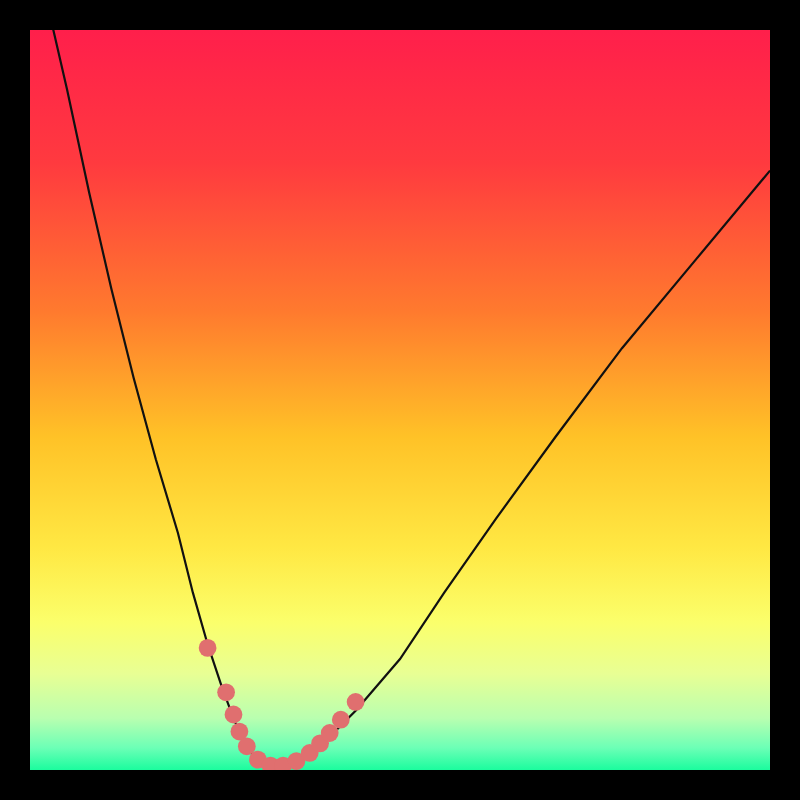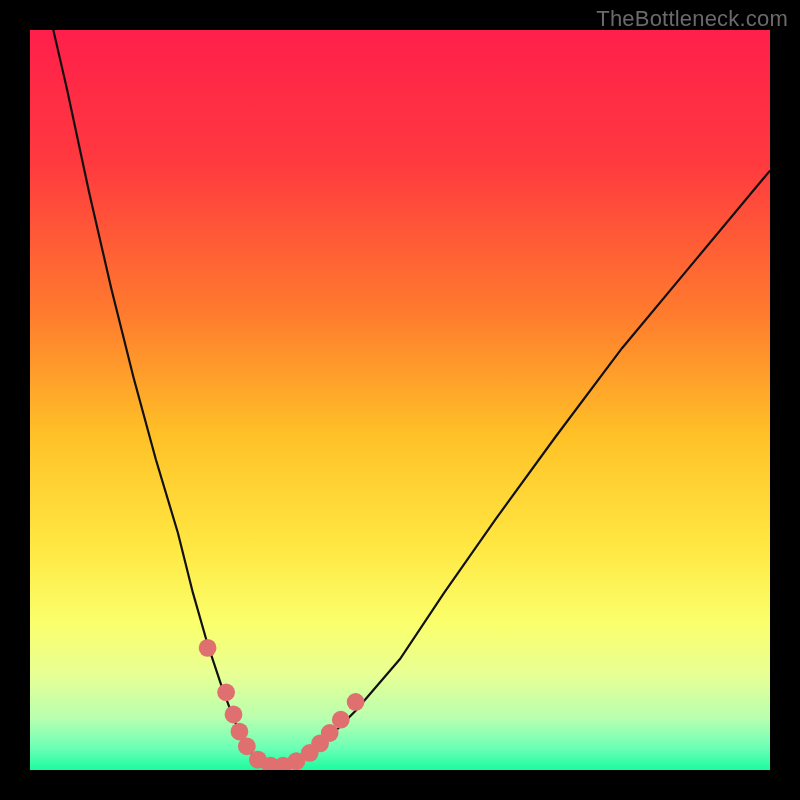--- a/index.html
+++ b/index.html
@@ -50,21 +50,20 @@
     font-weight: 500;
     color: #6a6a6a;
     letter-spacing: 0.2px;
   }
 </style>
 </head>
 <body>
 
 <div class="frame">
 
-  <div class="watermark">TheBottleneck.com</div>
 
   <div class="plot-area">
 
     <svg class="gradient-bg" viewBox="0 0 100 100" preserveAspectRatio="none">
       <defs>
         <linearGradient id="bg-grad" x1="0" y1="0" x2="0" y2="1">
         <stop offset="0%" stop-color="#ff1f4b"></stop>
             <stop offset="18%" stop-color="#ff3a3f"></stop>
             <stop offset="38%" stop-color="#ff7a2e"></stop>
             <stop offset="55%" stop-color="#ffc227"></stop>

